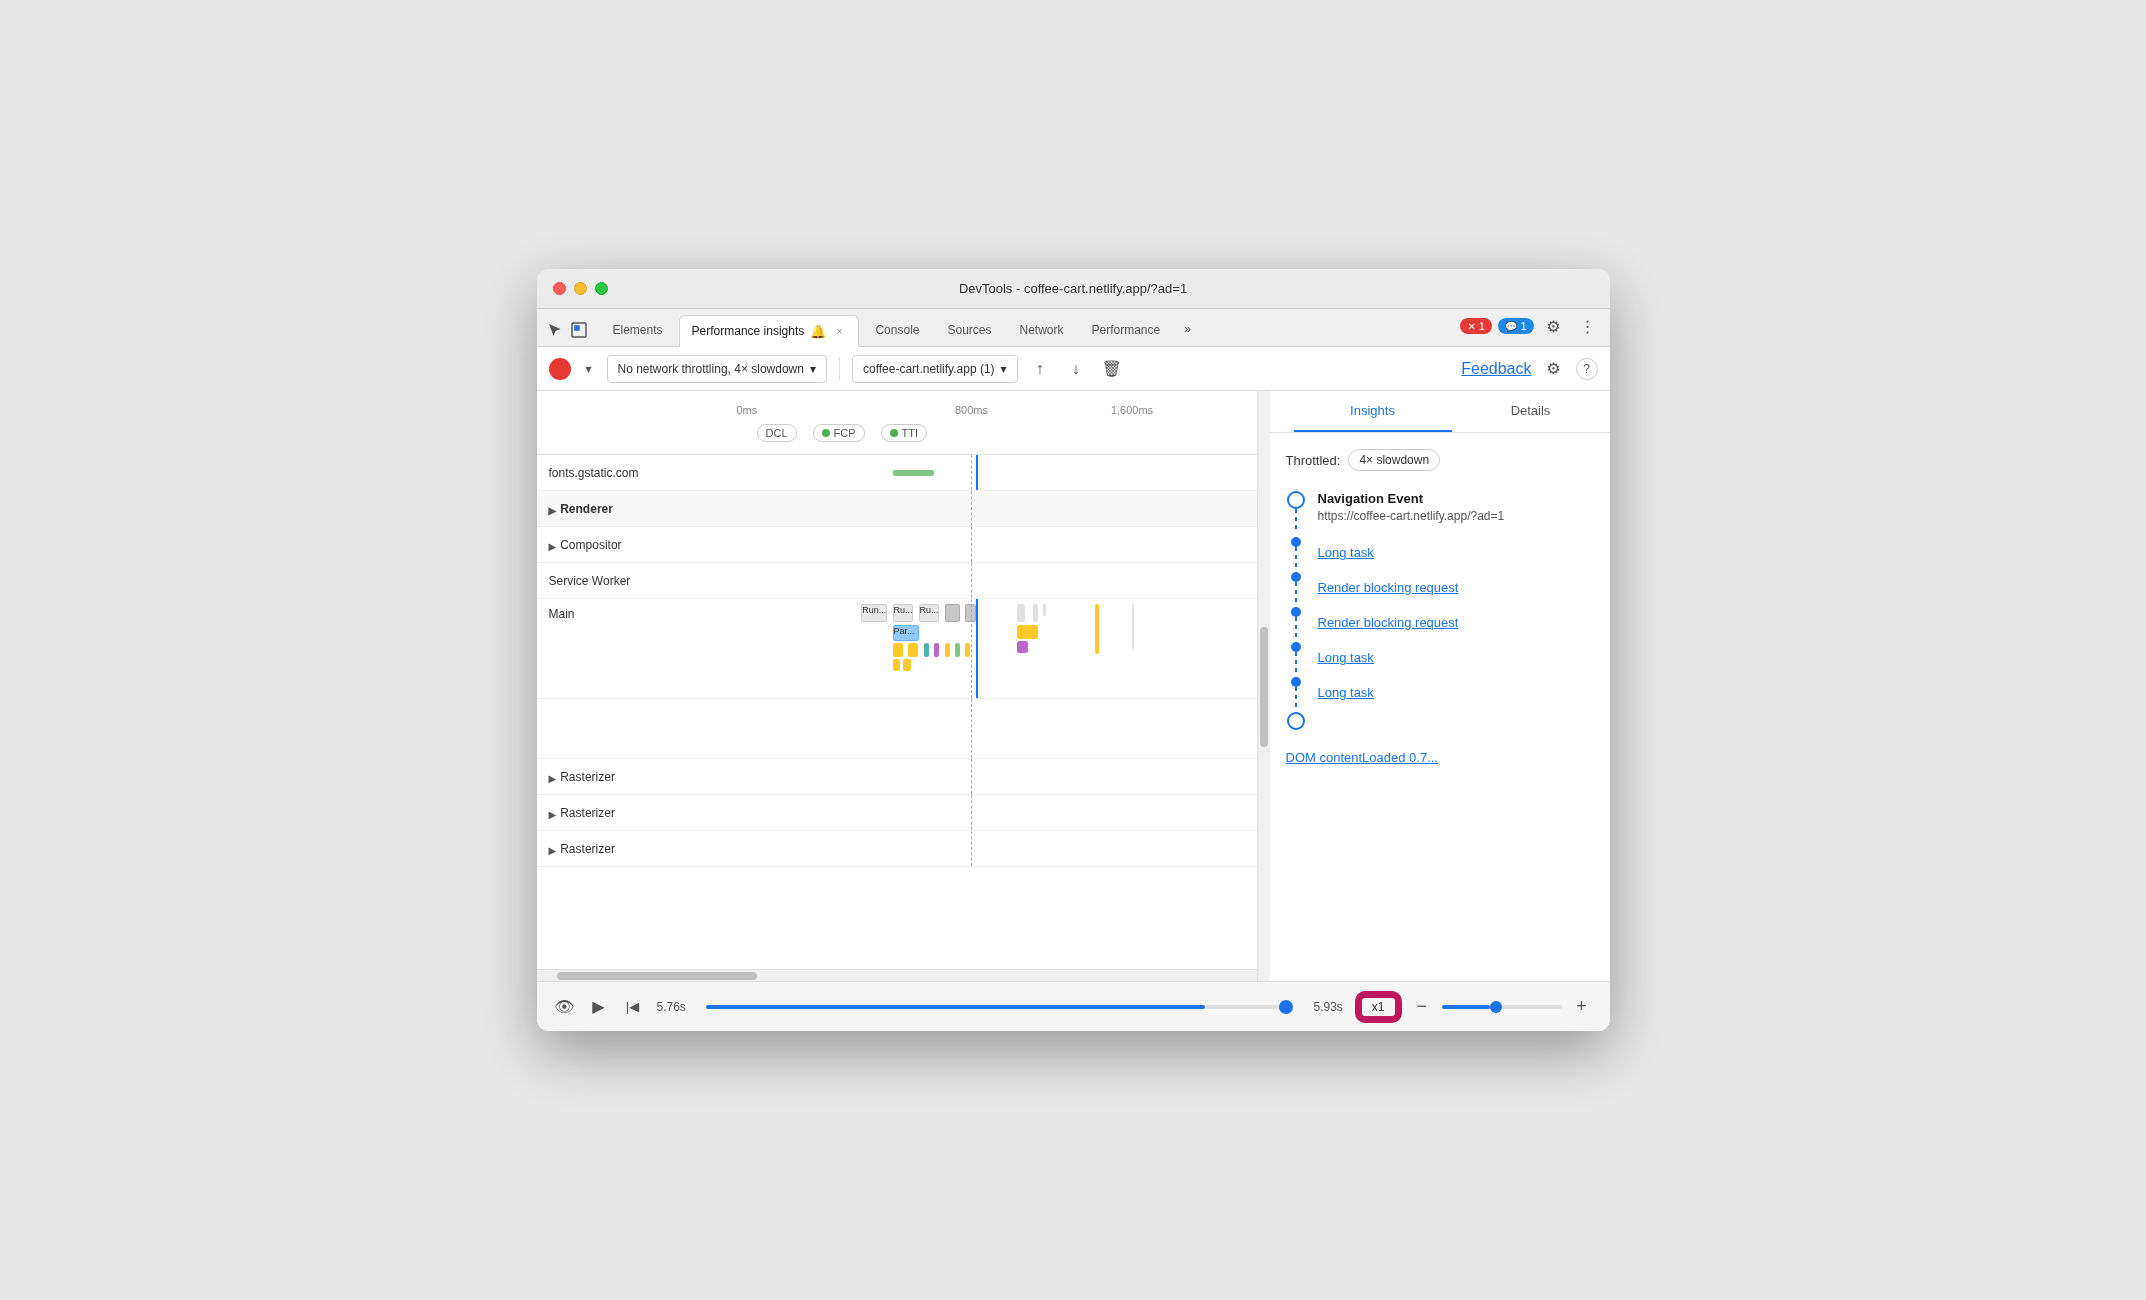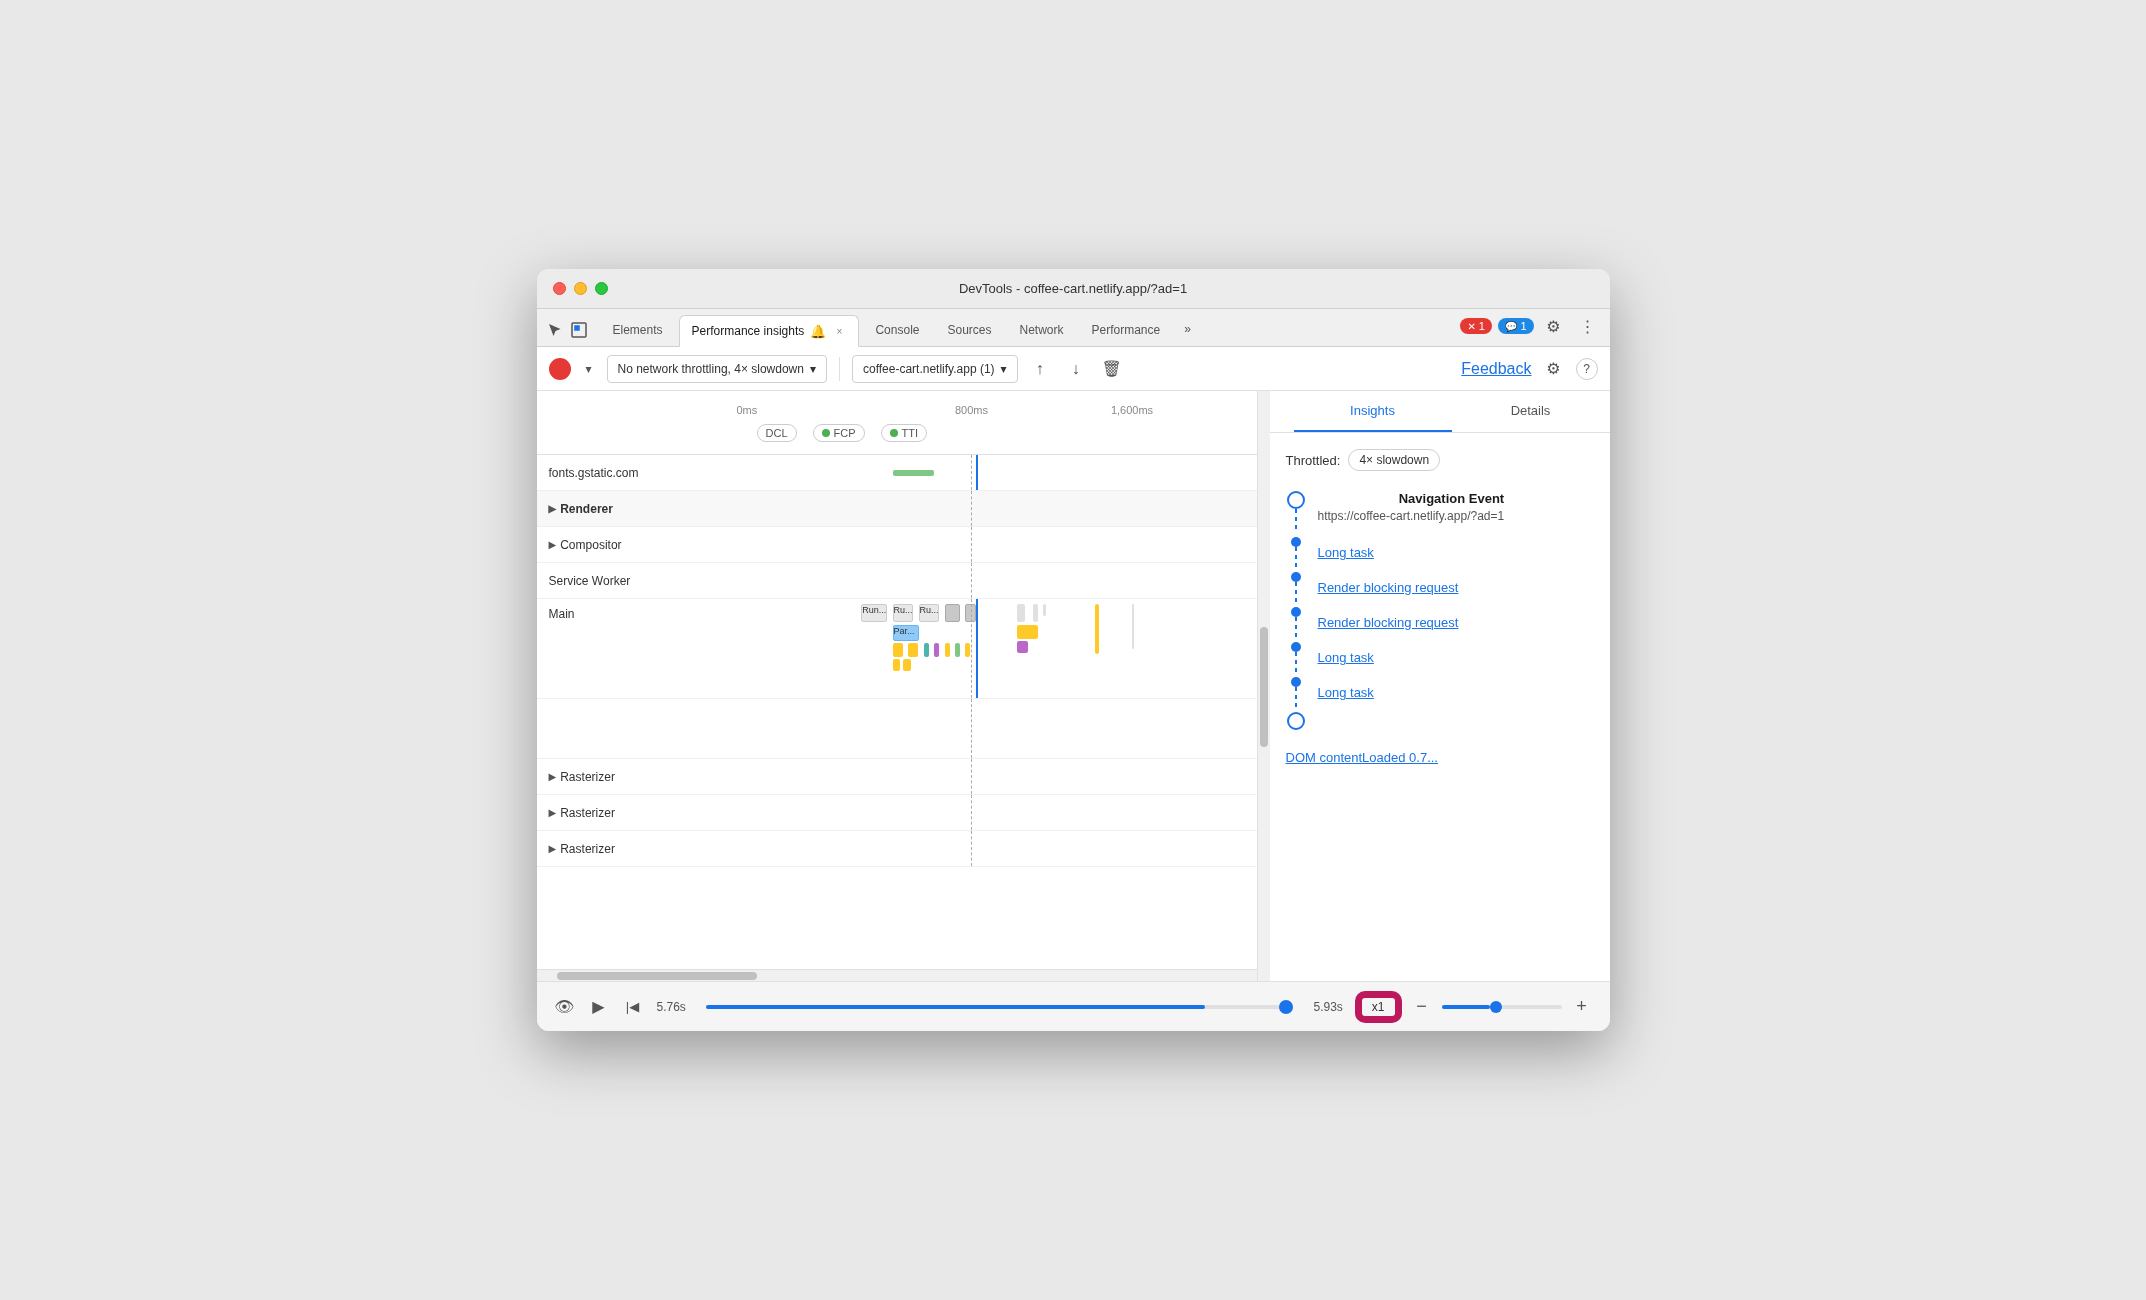--- a/index.html
+++ b/index.html
@@ -292,21 +292,21 @@
     .timeline-row.section-header {
       background: #f8f8f8;
     }
     .row-label {
       width: 200px;
       min-width: 200px;
       font-size: 12px;
       color: #333;
       padding-left: 12px;
       display: flex;
-      align-items: center;
+      align-items: flex-end;
       gap: 4px;
     }
     .row-label.bold { font-weight: 700; }
     .expand-arrow {
       font-size: 10px;
       color: #555;
     }
     .row-content {
       flex: 1;
       height: 100%;
@@ -489,21 +489,20 @@
       width: 2px;
       flex: 1;
       background: repeating-linear-gradient(to bottom, #1a73e8 0px, #1a73e8 4px, transparent 4px, transparent 8px);
       min-height: 20px;
     }
     .insight-title {
       font-size: 13px;
       font-weight: 600;
       color: #1a1a1a;
       margin-bottom: 3px;
-      text-align: right;
     }
     .insight-url {
       font-size: 12px;
       color: #555;
     }
     .insight-link {
       font-size: 13px;
       color: #1a73e8;
       text-decoration: underline;
       cursor: pointer;

